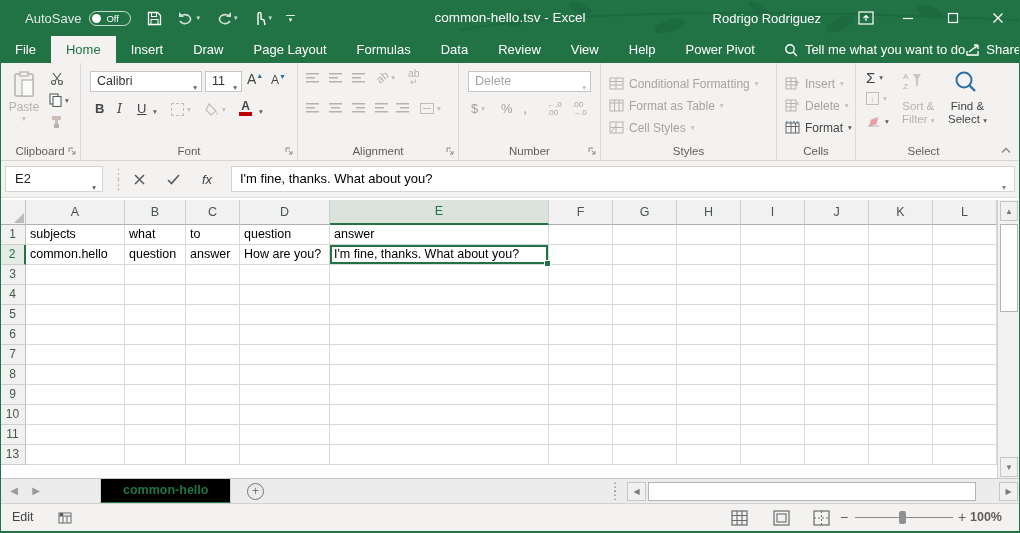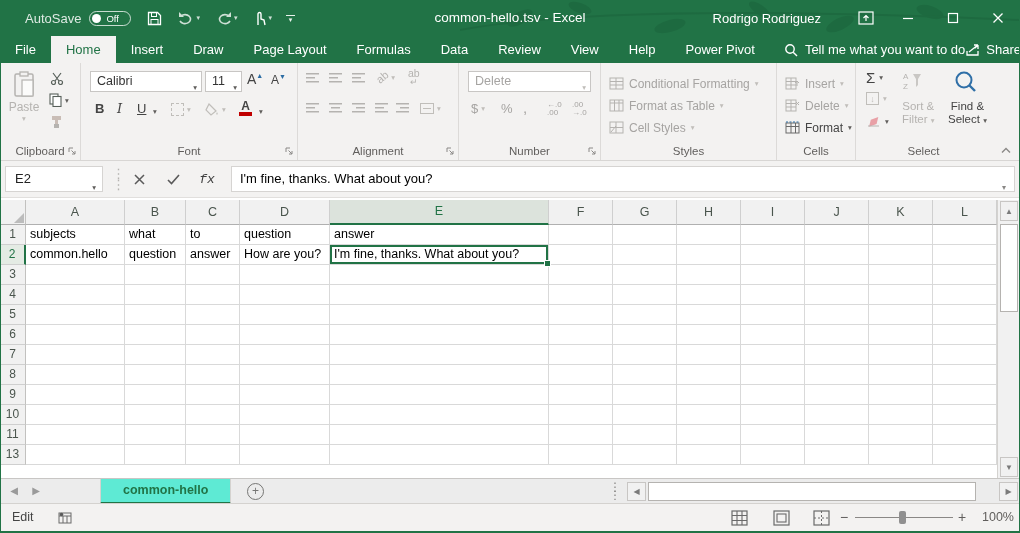--- a/index.html
+++ b/index.html
@@ -53,21 +53,21 @@
   .srow { display:flex; align-items:center; gap:5px; height:21px; position:absolute; left:8px; font-size:12px; color:#a6a4a2; white-space:nowrap; }
   .srow .sic { width:15px; height:13px; flex:0 0 auto; }
   .two-line { font-size:11.5px; line-height:13px; text-align:center; }
 
   
   .fbar { position:absolute; left:0; top:161px; width:1020px; height:37px; background:#f3f2f1; border-bottom:1px solid #e1dfdd; }
   .namebox { position:absolute; left:5px; top:5px; width:98px; height:26px; background:#fff; border:1px solid #d6d4d2; font-size:13px; color:#222; line-height:24px; padding-left:9px; }
   .namebox .carr { position:absolute; right:6px; top:9px; font-size:7.5px; color:#605e5c; }
   .fb-dots { position:absolute; left:112px; top:7px; color:#b5b3b0; font-size:13px; letter-spacing:0; line-height:11px; }
   .fb-btn { position:absolute; top:5px; height:26px; display:flex; align-items:center; justify-content:center; width:26px; color:#5a5a5a; }
-  .fx { font-family:Liberation Mono, monospace; font-style:italic; font-size:13px; color:#404040; }
+  .fx { font-family:Liberation Sans, sans-serif; font-style:italic; font-size:13px; color:#404040; }
   .ffield { position:absolute; left:231px; top:5px; width:784px; height:26px; background:#fff; border:1px solid #d6d4d2; font-size:13px; color:#000; line-height:24px; padding-left:8px; }
   .ffield .carr { position:absolute; right:8px; top:9px; font-size:8px; color:#8a8886; }
 
   
   .grid { position:absolute; left:0; top:200px; width:997px; height:278px; overflow:hidden; background:#fff; }
   .chead { display:flex; height:25px; }
   .corner { width:26px; height:25px; background:#f1f1f1; border-right:1px solid #c2c1bf; border-bottom:1px solid #b0b0b0; position:relative; }
   .corner .tri { position:absolute; right:1px; bottom:1px; width:0; height:0; border-left:10px solid transparent; border-bottom:10px solid #bcbcbc; }
   .chdr { height:25px; background:#f1f1f1; border-right:1px solid #cfcfcf; border-bottom:1px solid #b0b0b0; text-align:center; line-height:24px; font-size:12.5px; color:#4a554d; }
   .chdr.col-active { background:#dce3dc; color:#217346; border-bottom:2px solid #217346; line-height:22px; }
@@ -79,38 +79,38 @@
   .cell.cell-active::after { content:""; position:absolute; right:-3px; bottom:-3px; width:5px; height:5px; background:#217346; border:1px solid #fff; }
 
   
   .vscroll { position:absolute; left:997px; top:200px; width:23px; height:278px; background:#f1f1f1; border-left:1px solid #d4d2cf; }
   .vs-arrow { position:absolute; left:2px; width:18px; height:20px; background:#f1f1f1; border:1px solid #c8c6c4; color:#7a7a7a; font-size:8px; text-align:center; line-height:19px; }
   .vs-thumb { position:absolute; left:2px; top:24px; width:18px; height:88px; background:#fff; border:1px solid #b5b3b0; }
 
   
   .sheetbar { position:absolute; left:0; top:478px; width:1020px; height:25px; background:#ececec; border-top:1px solid #c8c6c4; }
   .nav-arrow { position:absolute; top:0; height:25px; width:20px; text-align:center; line-height:24px; font-size:10px; color:#9a9a9a; }
-  .sheettab { position:absolute; left:100px; top:0; height:25px; padding:0 22px; background:#5eead4; border-left:1px solid #d4d2cf; border-right:1px solid #d4d2cf; border-bottom:2px solid #217346; line-height:23px; font-size:12.5px; font-weight:bold; color:#217346; }
+  .sheettab { position:absolute; left:100px; top:0; height:25px; padding:0 22px; background:#000000; border-left:1px solid #d4d2cf; border-right:1px solid #d4d2cf; border-bottom:2px solid #217346; line-height:23px; font-size:12.5px; font-weight:bold; color:#217346; }
   .newsheet { position:absolute; left:247px; top:4px; width:17px; height:17px; border:1px solid #767674; border-radius:50%; color:#767674; text-align:center; line-height:15px; font-size:12px; }
   .hdots { position:absolute; left:609px; top:4px; color:#8a8886; font-size:12px; line-height:8px; }
   .hscroll { position:absolute; left:627px; top:3px; width:391px; height:19px; background:#ececec; }
   .hs-arrow { position:absolute; top:0; width:19px; height:19px; background:#f1f1f1; border:1px solid #c8c6c4; color:#7a7a7a; font-size:8px; text-align:center; line-height:17px; }
   .hs-thumb { position:absolute; left:21px; top:0; width:328px; height:19px; background:#fff; border:1px solid #b5b3b0; }
 
   
   .statusbar { position:absolute; left:0; top:503px; width:1020px; height:28px; background:#f3f2f1; border-top:1px solid #d4d2cf; font-size:12.5px; color:#444; }
   .mode { position:absolute; left:12px; top:0; line-height:27px; }
   .macro { position:absolute; left:58px; top:7px; }
   .viewbtn { position:absolute; top:6px; width:17px; height:16px; color:#6a6a6a; }
   .zminus { position:absolute; left:840px; top:0; line-height:27px; color:#605e5c; font-size:14px; }
   .ztrack { position:absolute; left:855px; top:13px; width:98px; height:1px; background:#8a8886; }
   .ztick { position:absolute; left:903px; top:10px; width:1px; height:7px; background:#8a8886; }
   .zthumb { position:absolute; left:899px; top:7px; width:7px; height:13px; background:#909090; border-radius:2px; }
   .zplus { position:absolute; left:958px; top:0; line-height:27px; color:#605e5c; font-size:14px; }
-  .zpct { position:absolute; right:6px; top:0; line-height:27px; color:#605e5c; }
+  .zpct { position:absolute; right:18px; top:0; line-height:27px; color:#605e5c;font-weight:bold; }
   .greenline { position:absolute; left:0; top:531px; width:1020px; height:2px; background:#217346; }
   .edgeL { position:absolute; left:0; top:0; width:1px; height:533px; background:#217346; }
   .edgeR { position:absolute; right:0; top:0; width:1px; height:533px; background:#217346; }
 </style>
 </head>
 <body>
 
 <div class="titlebar">
   <svg class="decor" width="560" height="36" viewBox="0 0 560 36">
     <g fill="#0b3d22">

